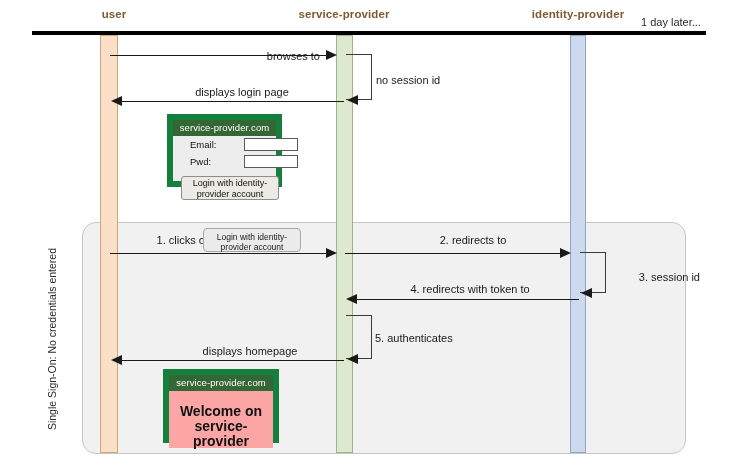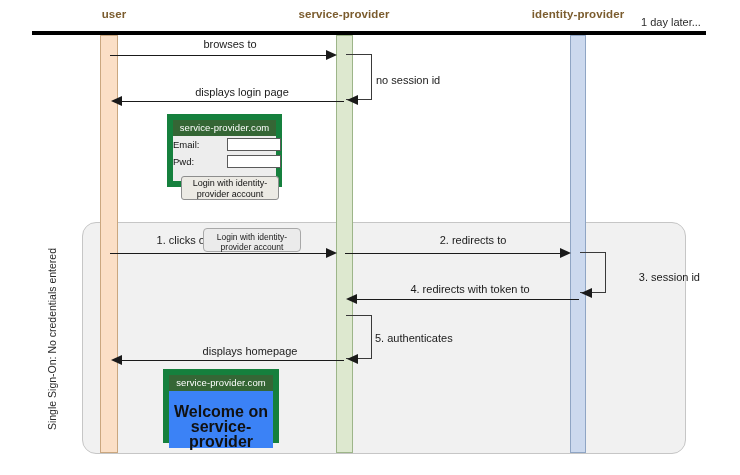--- a/index.html
+++ b/index.html
@@ -138,21 +138,21 @@
     height: 16px;
     letter-spacing: 0.1px;
   }
   .mock-body {
     position: relative;
     box-sizing: border-box;
   }
   .form-row {
     position: relative;
     height: 15px;
-    margin: 2px 4px 0 0;
+    margin: 2px 4px 0 17px;
   }
   .form-label {
     position: absolute;
     left: 0;
     top: 1px;
     font-size: 9.5px;
     color: #111111;
   }
   .form-input {
     position: absolute;
@@ -176,24 +176,24 @@
     border-radius: 3px;
     font-size: 9px;
     color: #111111;
     text-align: center;
     line-height: 11px;
     padding-top: 1px;
   }
 
   .welcome-body {
     box-sizing: border-box;
-    background: #3b82f6;
+    background: #fca5a5;
     border-top: none;
     height: 57px;
-    font-size: 16px;
+    font-size: 14px;
     font-weight: bold;
     color: #111111;
     text-align: center;
     line-height: 15px;
     padding-top: 13px;
   }
 
   
   .chip-button {
     position: absolute;
@@ -224,21 +224,21 @@
   <div class="top-rule"></div>
 
   <div class="sso-frame">
     <div class="sso-caption">Single Sign-On: No credentials entered</div>
   </div>
 
   <div class="lifeline user" style="left:100px; top:35px; width:18px; height:418px;"></div>
   <div class="lifeline sp" style="left:336px; top:35px; width:17px; height:418px;"></div>
   <div class="lifeline idp" style="left:570px; top:35px; width:16px; height:418px;"></div>
 
-  <div class="arrow-label" style="left:140px; top:38px; width:180px;">browses to</div>
+  <div class="arrow-label" style="left:140px; top:50px; width:180px;text-align:right;">browses to</div>
   <div class="arrow-line" style="left:110px; top:55px; width:218px;"></div>
   <div class="arrow-head right" style="left:326px; top:49.5px;"></div>
 
   <div class="self-loop" style="left:346px; top:54px; width:26px; height:46px;"></div>
   <div class="arrow-head left" style="left:347px; top:94.5px;"></div>
   <div class="arrow-label" style="left:376px; top:74px; width:110px; text-align:left;">no session id</div>
 
   <div class="arrow-label" style="left:142px; top:86px; width:200px;">displays login page</div>
   <div class="arrow-line" style="left:120px; top:101px; width:224px;"></div>
   <div class="arrow-head left" style="left:111px; top:95.5px;"></div>

